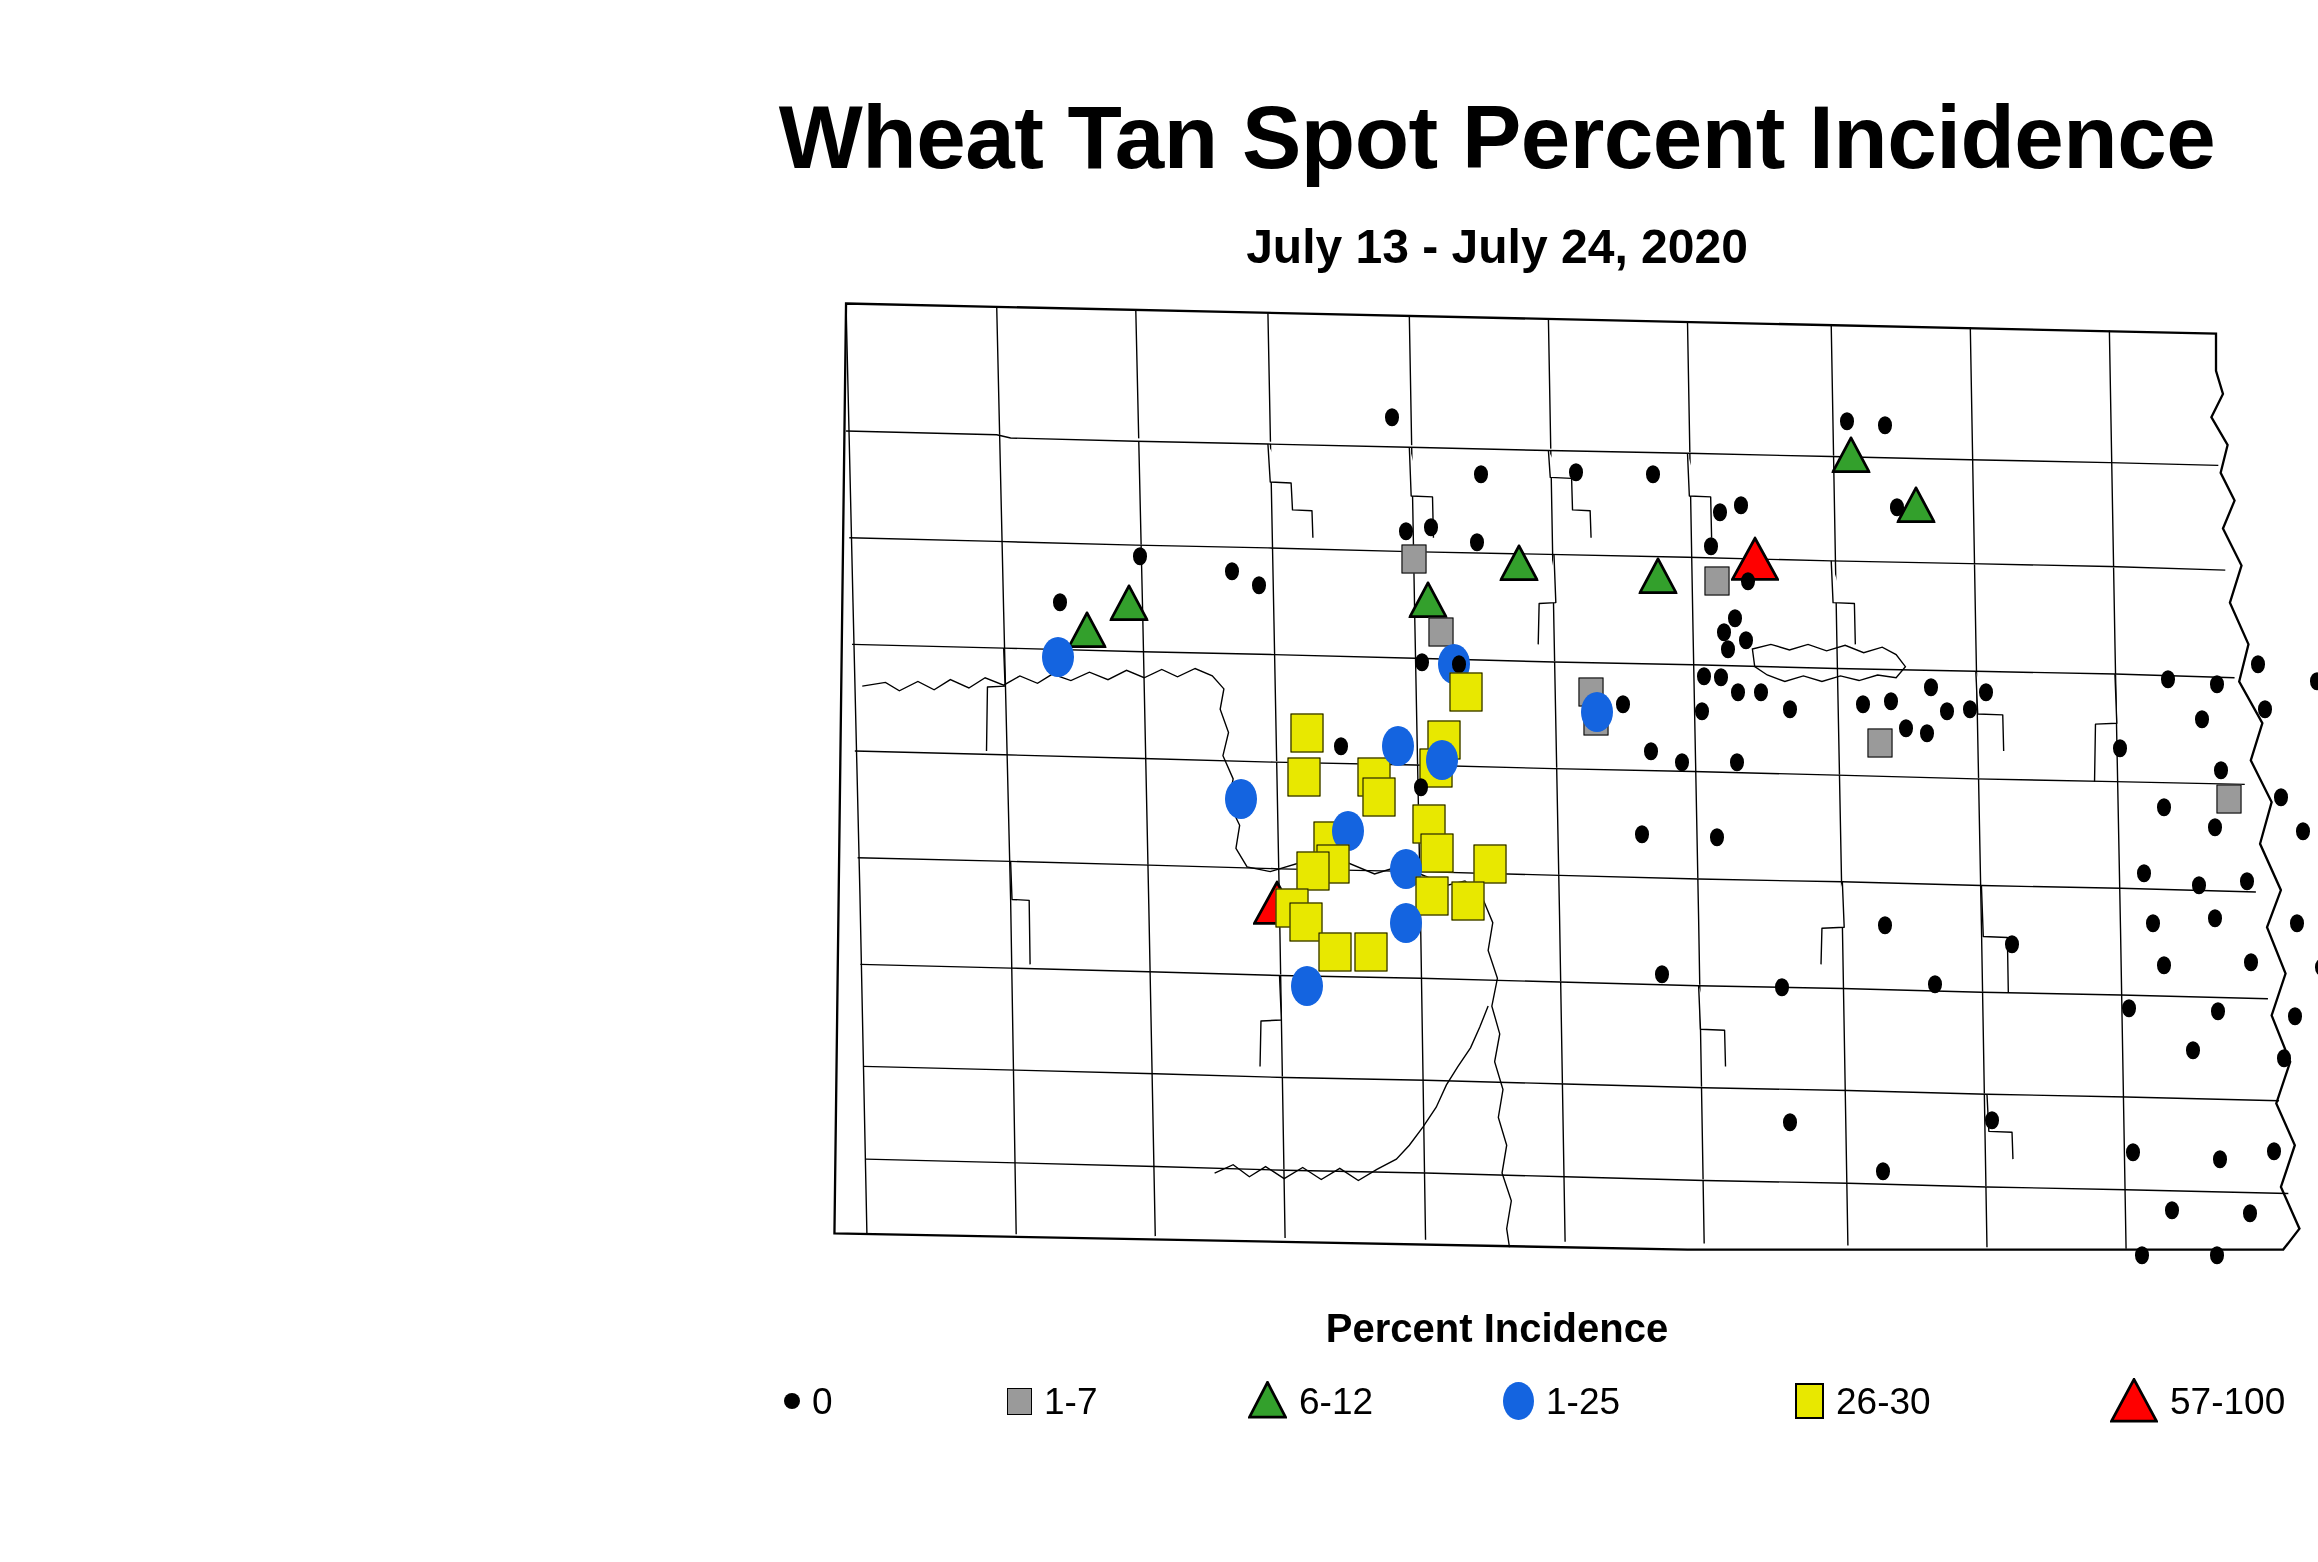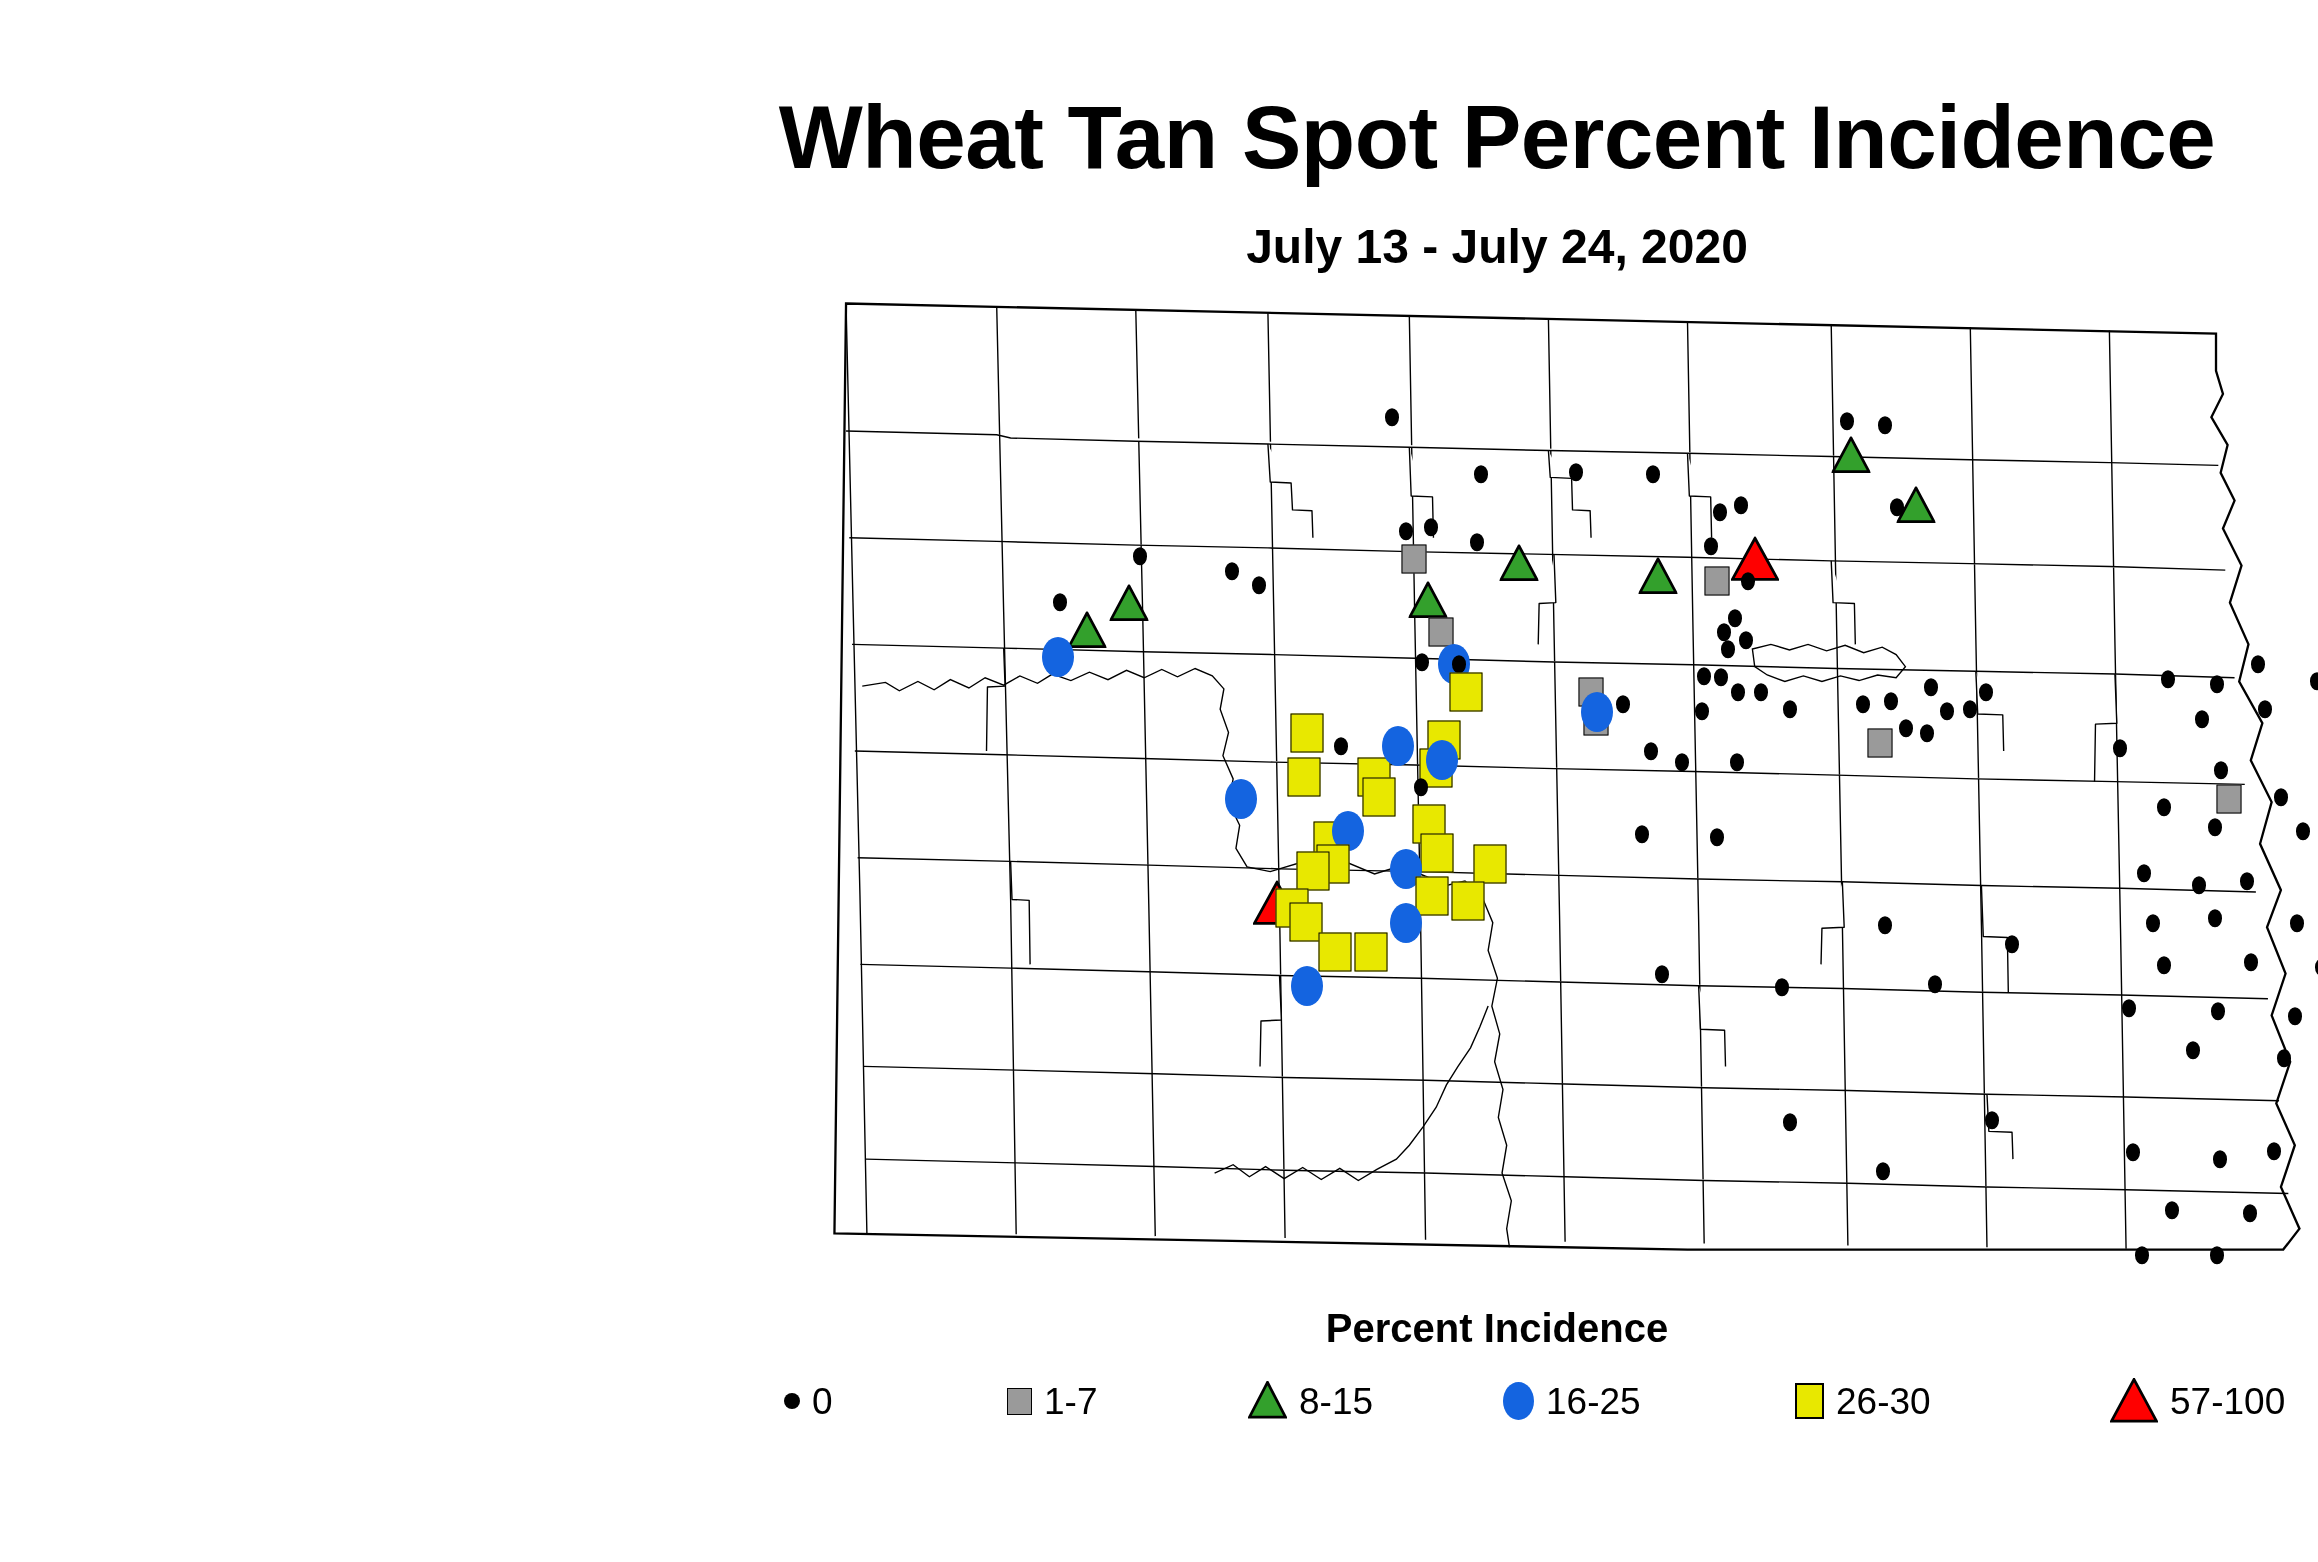--- a/index.html
+++ b/index.html
@@ -307,25 +307,25 @@
         <span class="leg-label">0</span>
       </div>
       <div class="leg-item" style="left: 223px;">
         <span class="sym sym-sq-gray"></span>
         <span class="leg-label">1-7</span>
       </div>
       <div class="leg-item" style="left: 464px;">
         <span class="sym"><svg width="39" height="38" viewBox="0 0 84 82">
             <polygon points="42,3 81,78 3,78" fill="#33a02c" stroke="#000" stroke-width="6"></polygon>
           </svg></span>
-        <span class="leg-label">8-15</span>
+        <span class="leg-label">6-12</span>
       </div>
       <div class="leg-item" style="left: 719px;">
         <span class="sym sym-circle-blue"></span>
-        <span class="leg-label">16-25</span>
+        <span class="leg-label">1-25</span>
       </div>
       <div class="leg-item" style="left: 1011px;">
         <span class="sym sym-sq-yellow"></span>
         <span class="leg-label">26-30</span>
       </div>
       <div class="leg-item" style="left: 1326px;">
         <span class="sym"><svg width="48" height="45" viewBox="0 0 104 98">
             <polygon points="52,3 101,94 3,94" fill="#ff0000" stroke="#000" stroke-width="6"></polygon>
           </svg></span>
         <span class="leg-label">57-100</span>

